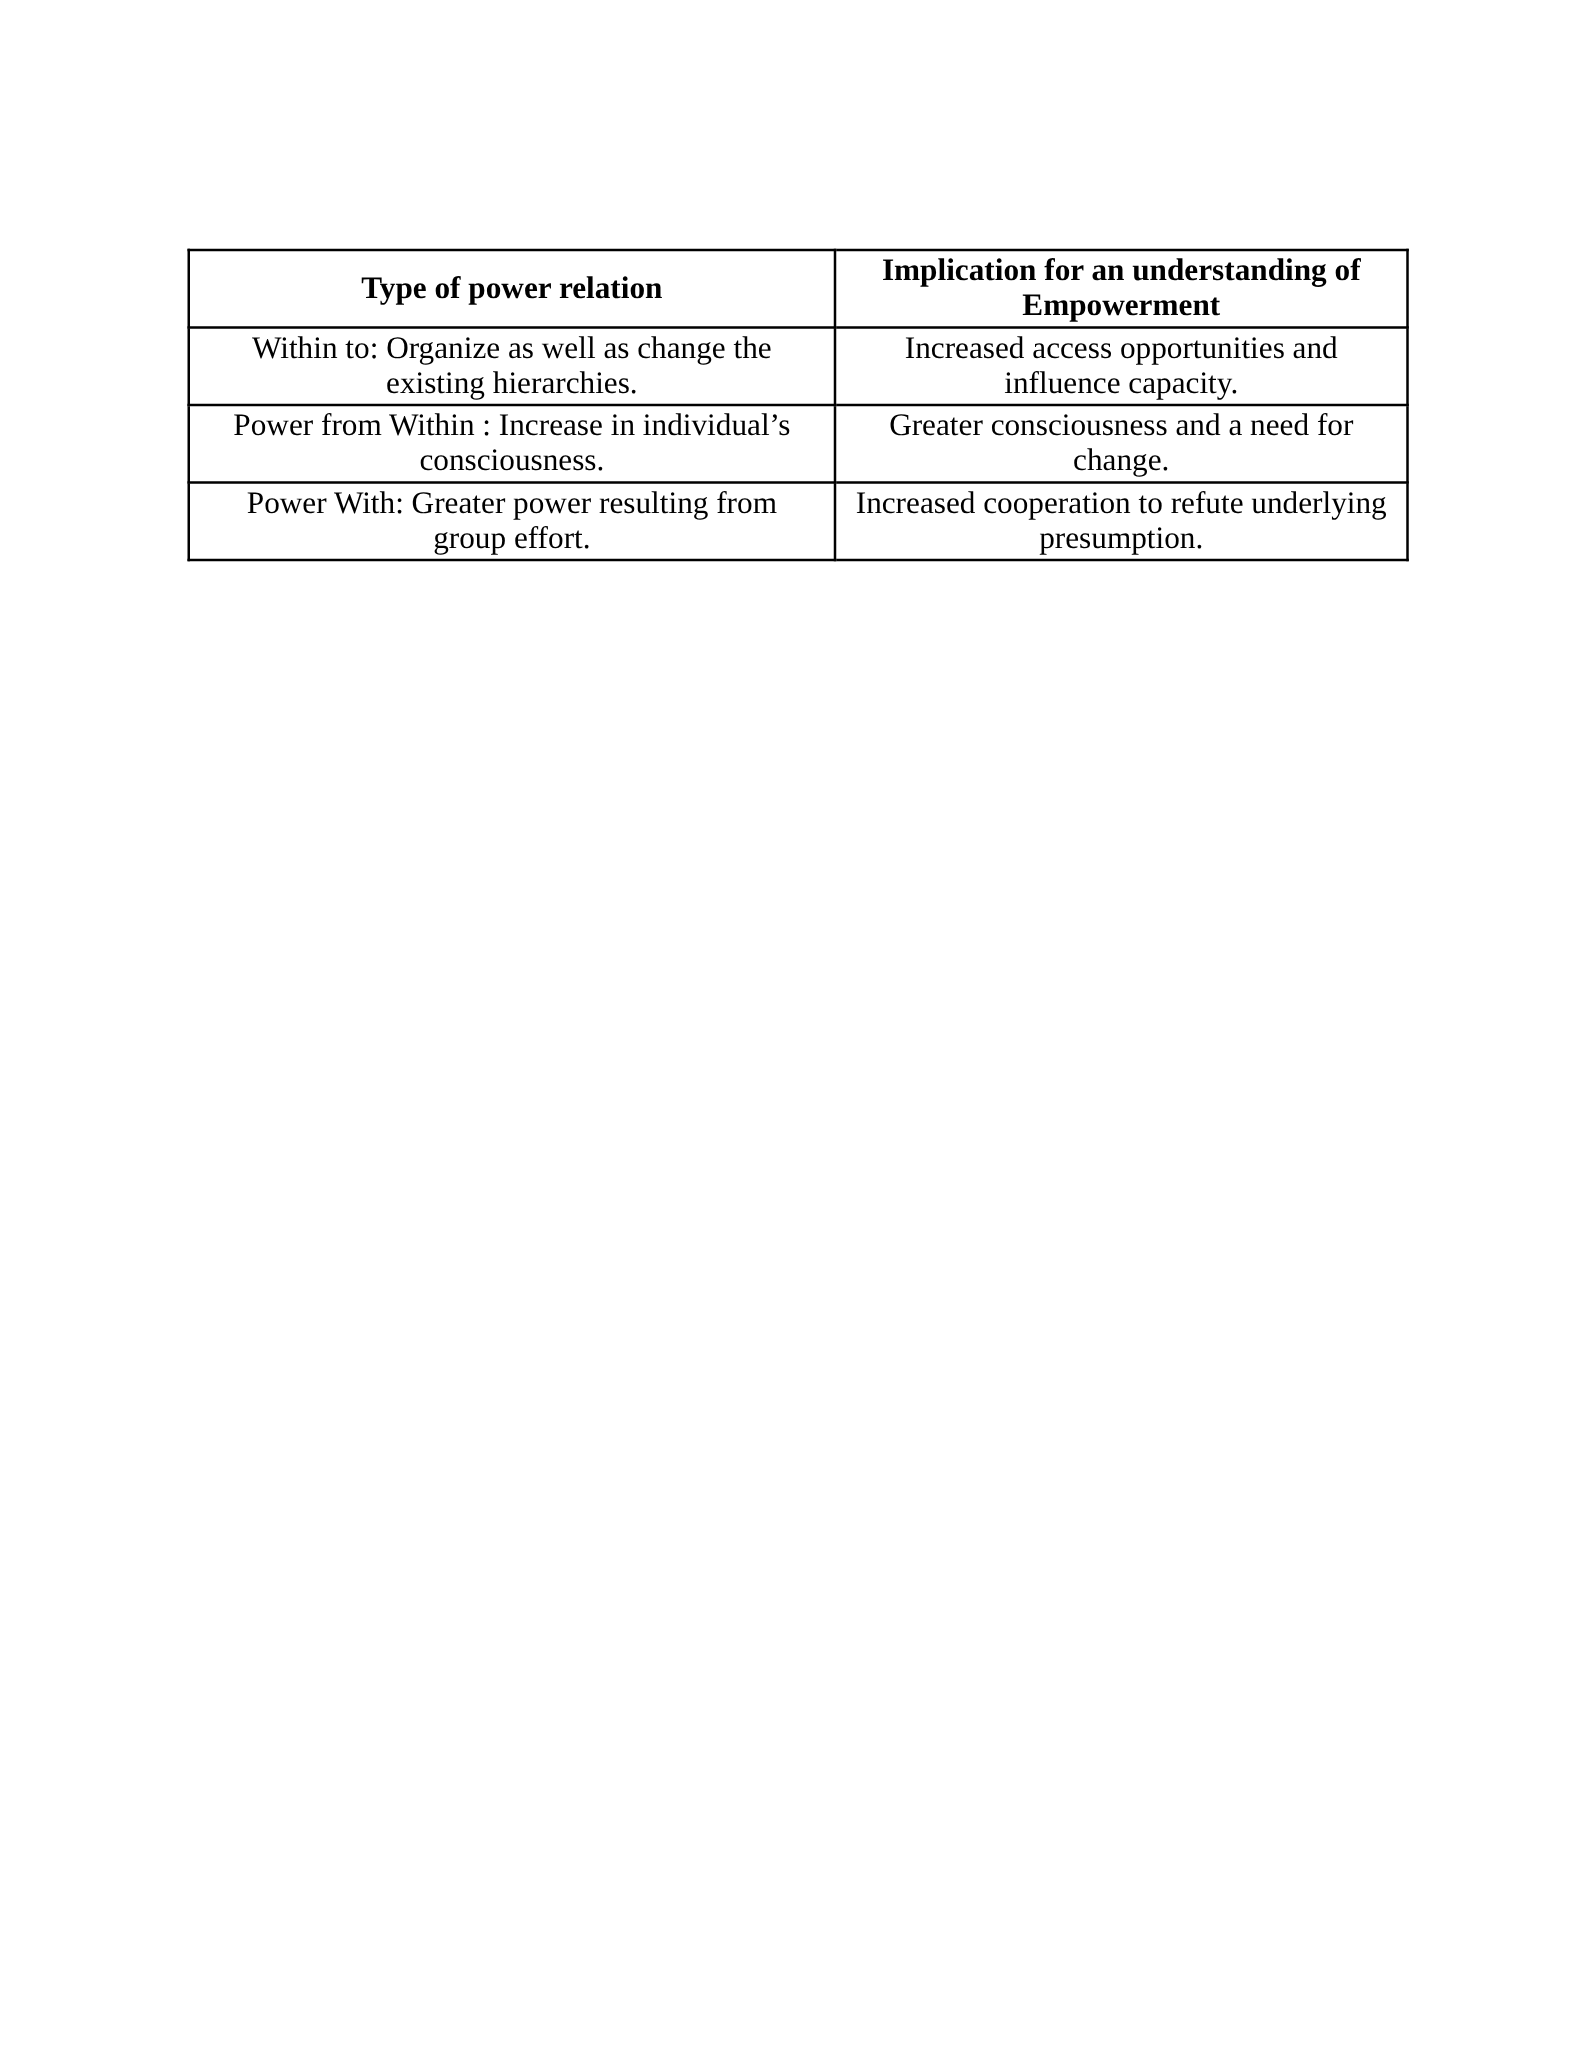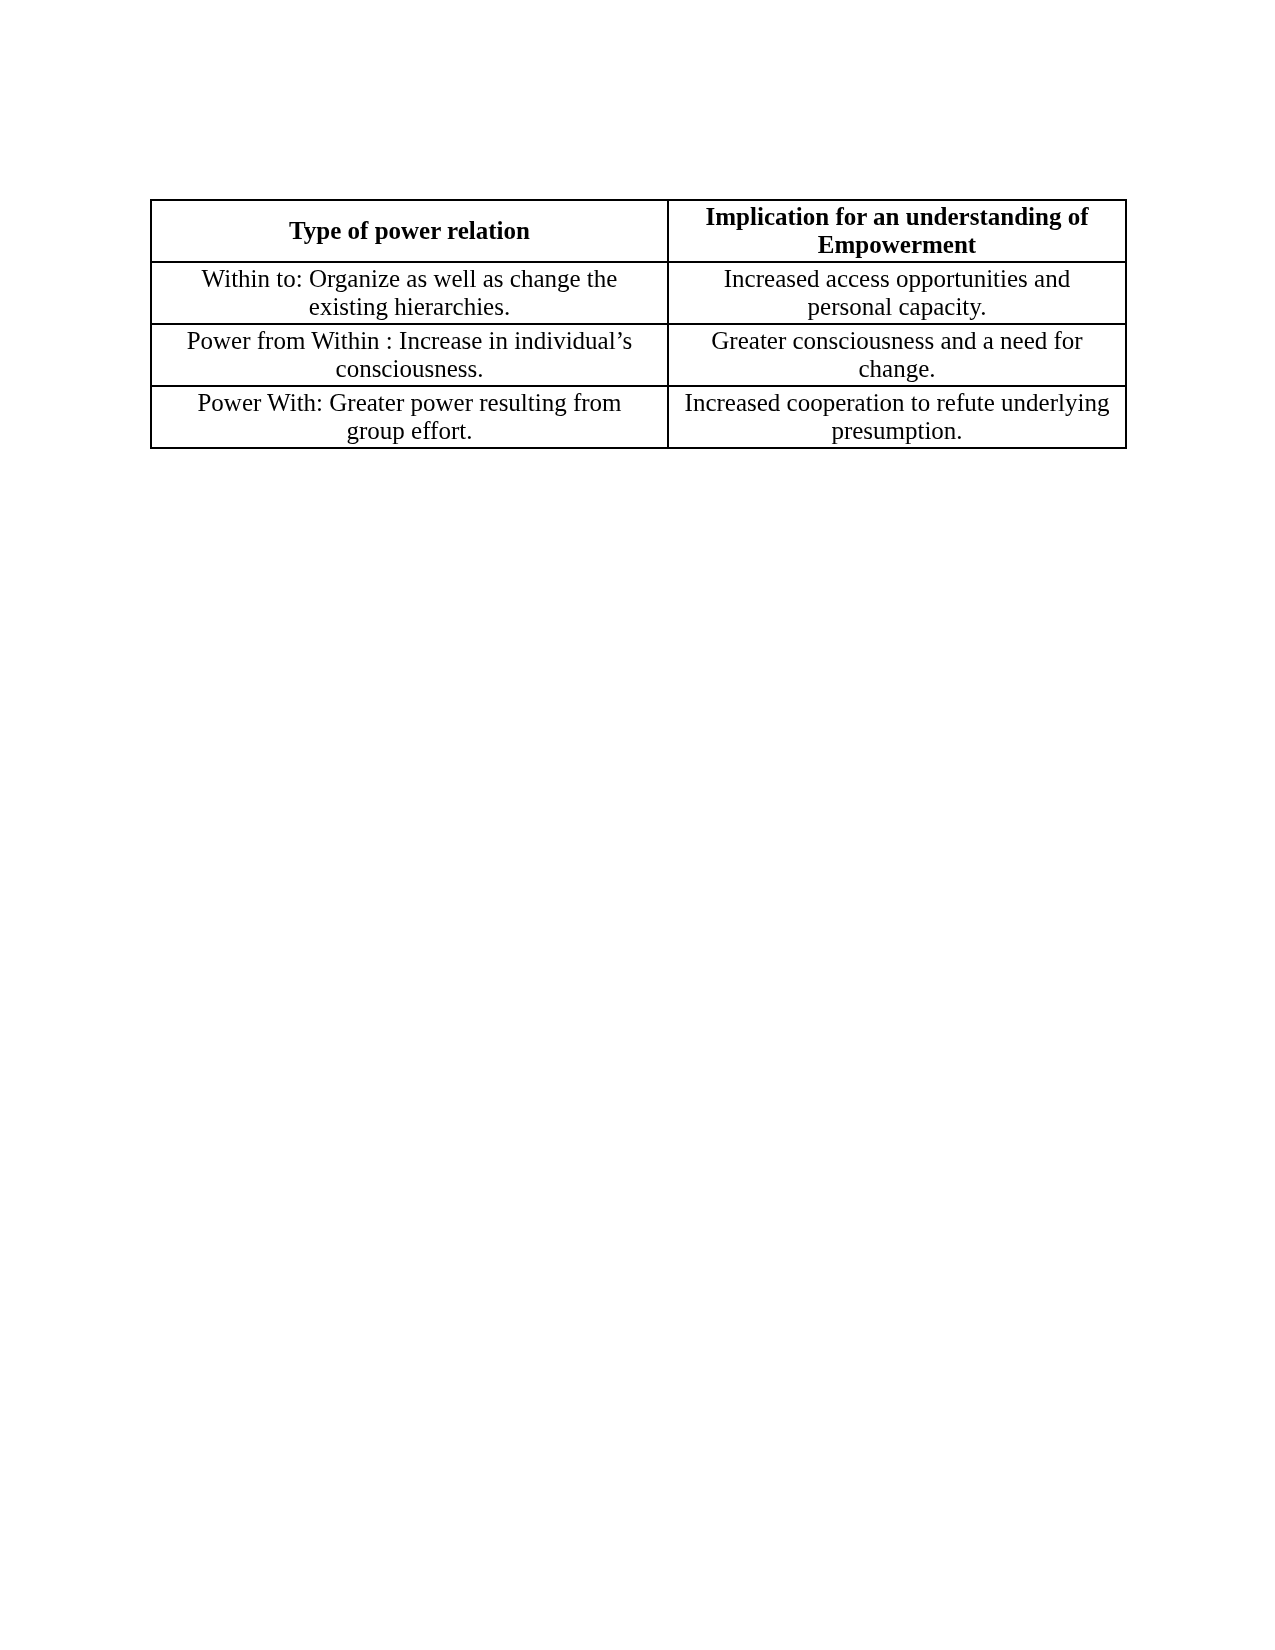--- a/index.html
+++ b/index.html
@@ -63,21 +63,21 @@
     <tbody>
       <tr>
         <th>Type of power relation</th>
         <th>Implication for an understanding of
 Empowerment</th>
       </tr>
       <tr>
         <td>Within to: Organize as well as change the
 existing hierarchies.</td>
         <td>Increased access opportunities and
-personal capacity.</td>
+influence capacity.</td>
       </tr>
       <tr>
         <td>Power from Within : Increase in individual’s
 consciousness.</td>
         <td>Greater consciousness and a need for
 change.</td>
       </tr>
       <tr>
         <td>Power With:  Greater power resulting from
 group effort.</td>

